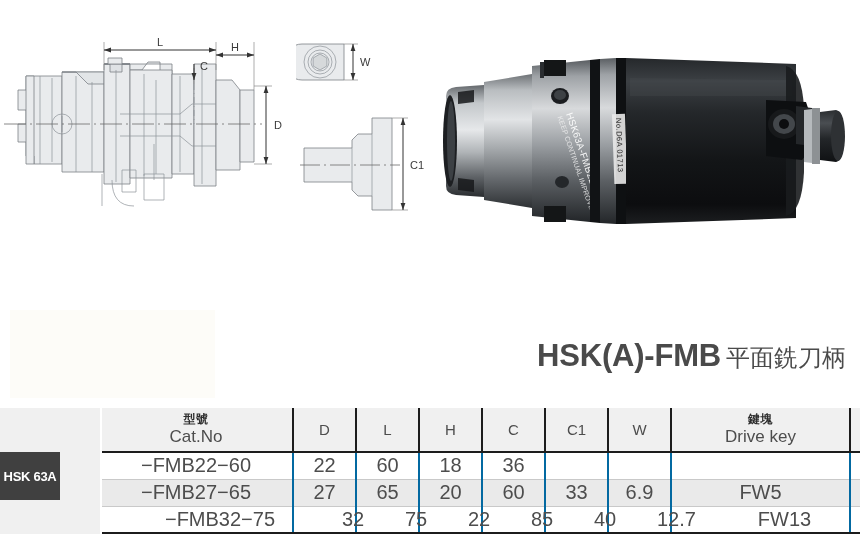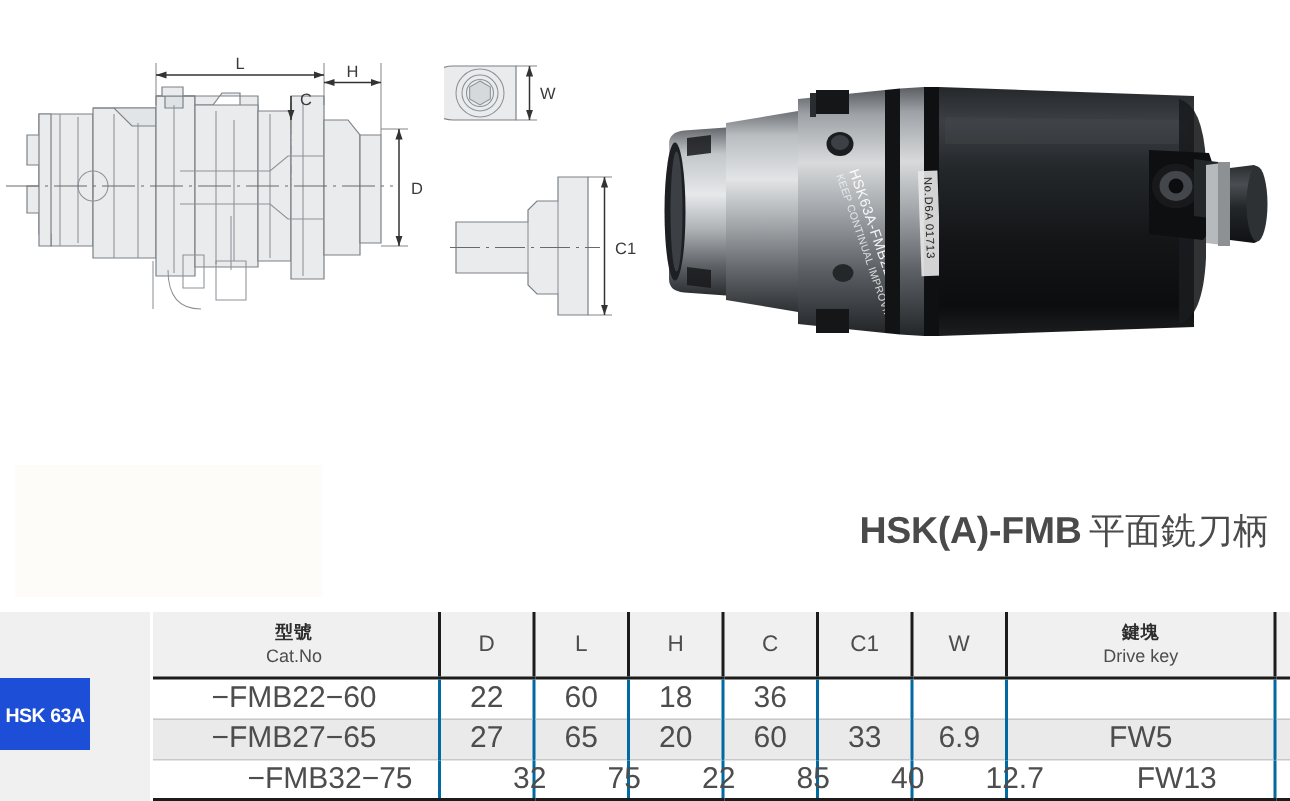--- a/index.html
+++ b/index.html
@@ -55,21 +55,21 @@
   
   #title-block {
     position: absolute;
     right: 14px;
     top: 338px;
     text-align: right;
     white-space: nowrap;
   }
   #title-block .t-latin {
     font-family: "Liberation Sans", sans-serif;
-    font-size: 25px;
+    font-size: 31px;
     font-weight: bold;
     color: #4a4a4a;
     letter-spacing: -0.2px;
   }
   #title-block .t-cjk {
     font-family: "DejaVu Sans", sans-serif;
     font-size: 24px;
     font-weight: normal;
     color: #4a4a4a;
     margin-left: 5px;
@@ -101,30 +101,30 @@
   .col-bolt    { width: 133px; }
 
   thead tr { background: #f0f0f0; height: 44px; }
   thead td { border-bottom: 2px solid #1c1c1c; }
   thead td.vsep { border-left: 2px solid #1c1c1c; }
   thead td.nosep-bottom { border-bottom: none; }
 
   .hdr-two-line { line-height: 1.18; }
   .hdr-cjk {
     display: block;
-    font-family: Liberation Mono, monospace;
+    font-family: Liberation Serif, serif;
     font-size: 12px;
     font-weight: bold;
     color: #2d2d2d;
     letter-spacing: 0.5px;
   }
   .hdr-en {
     display: block;
     font-family: "Liberation Sans", sans-serif;
-    font-size: 12px;
+    font-size: 17px;
     color: #4d4d4d;
     text-align: center;
   }
   .hdr-single {
     font-family: "Liberation Sans", sans-serif;
     font-size: 15px;
     color: #4d4d4d;
   }
 
   tbody tr { height: 27px; }
@@ -144,21 +144,21 @@
     position: relative;
   }
 
   
   #hsk-badge {
     position: absolute;
     left: 0px;
     top: 452px;
     width: 60px;
     height: 48px;
-    background: #1d4ed8;
+    background: #404040;
     display: flex;
     align-items: center;
     justify-content: center;
     z-index: 5;
   }
   #hsk-badge span {
     color: #ffffff;
     font-family: "Liberation Sans", sans-serif;
     font-size: 13px;
     font-weight: bold;

